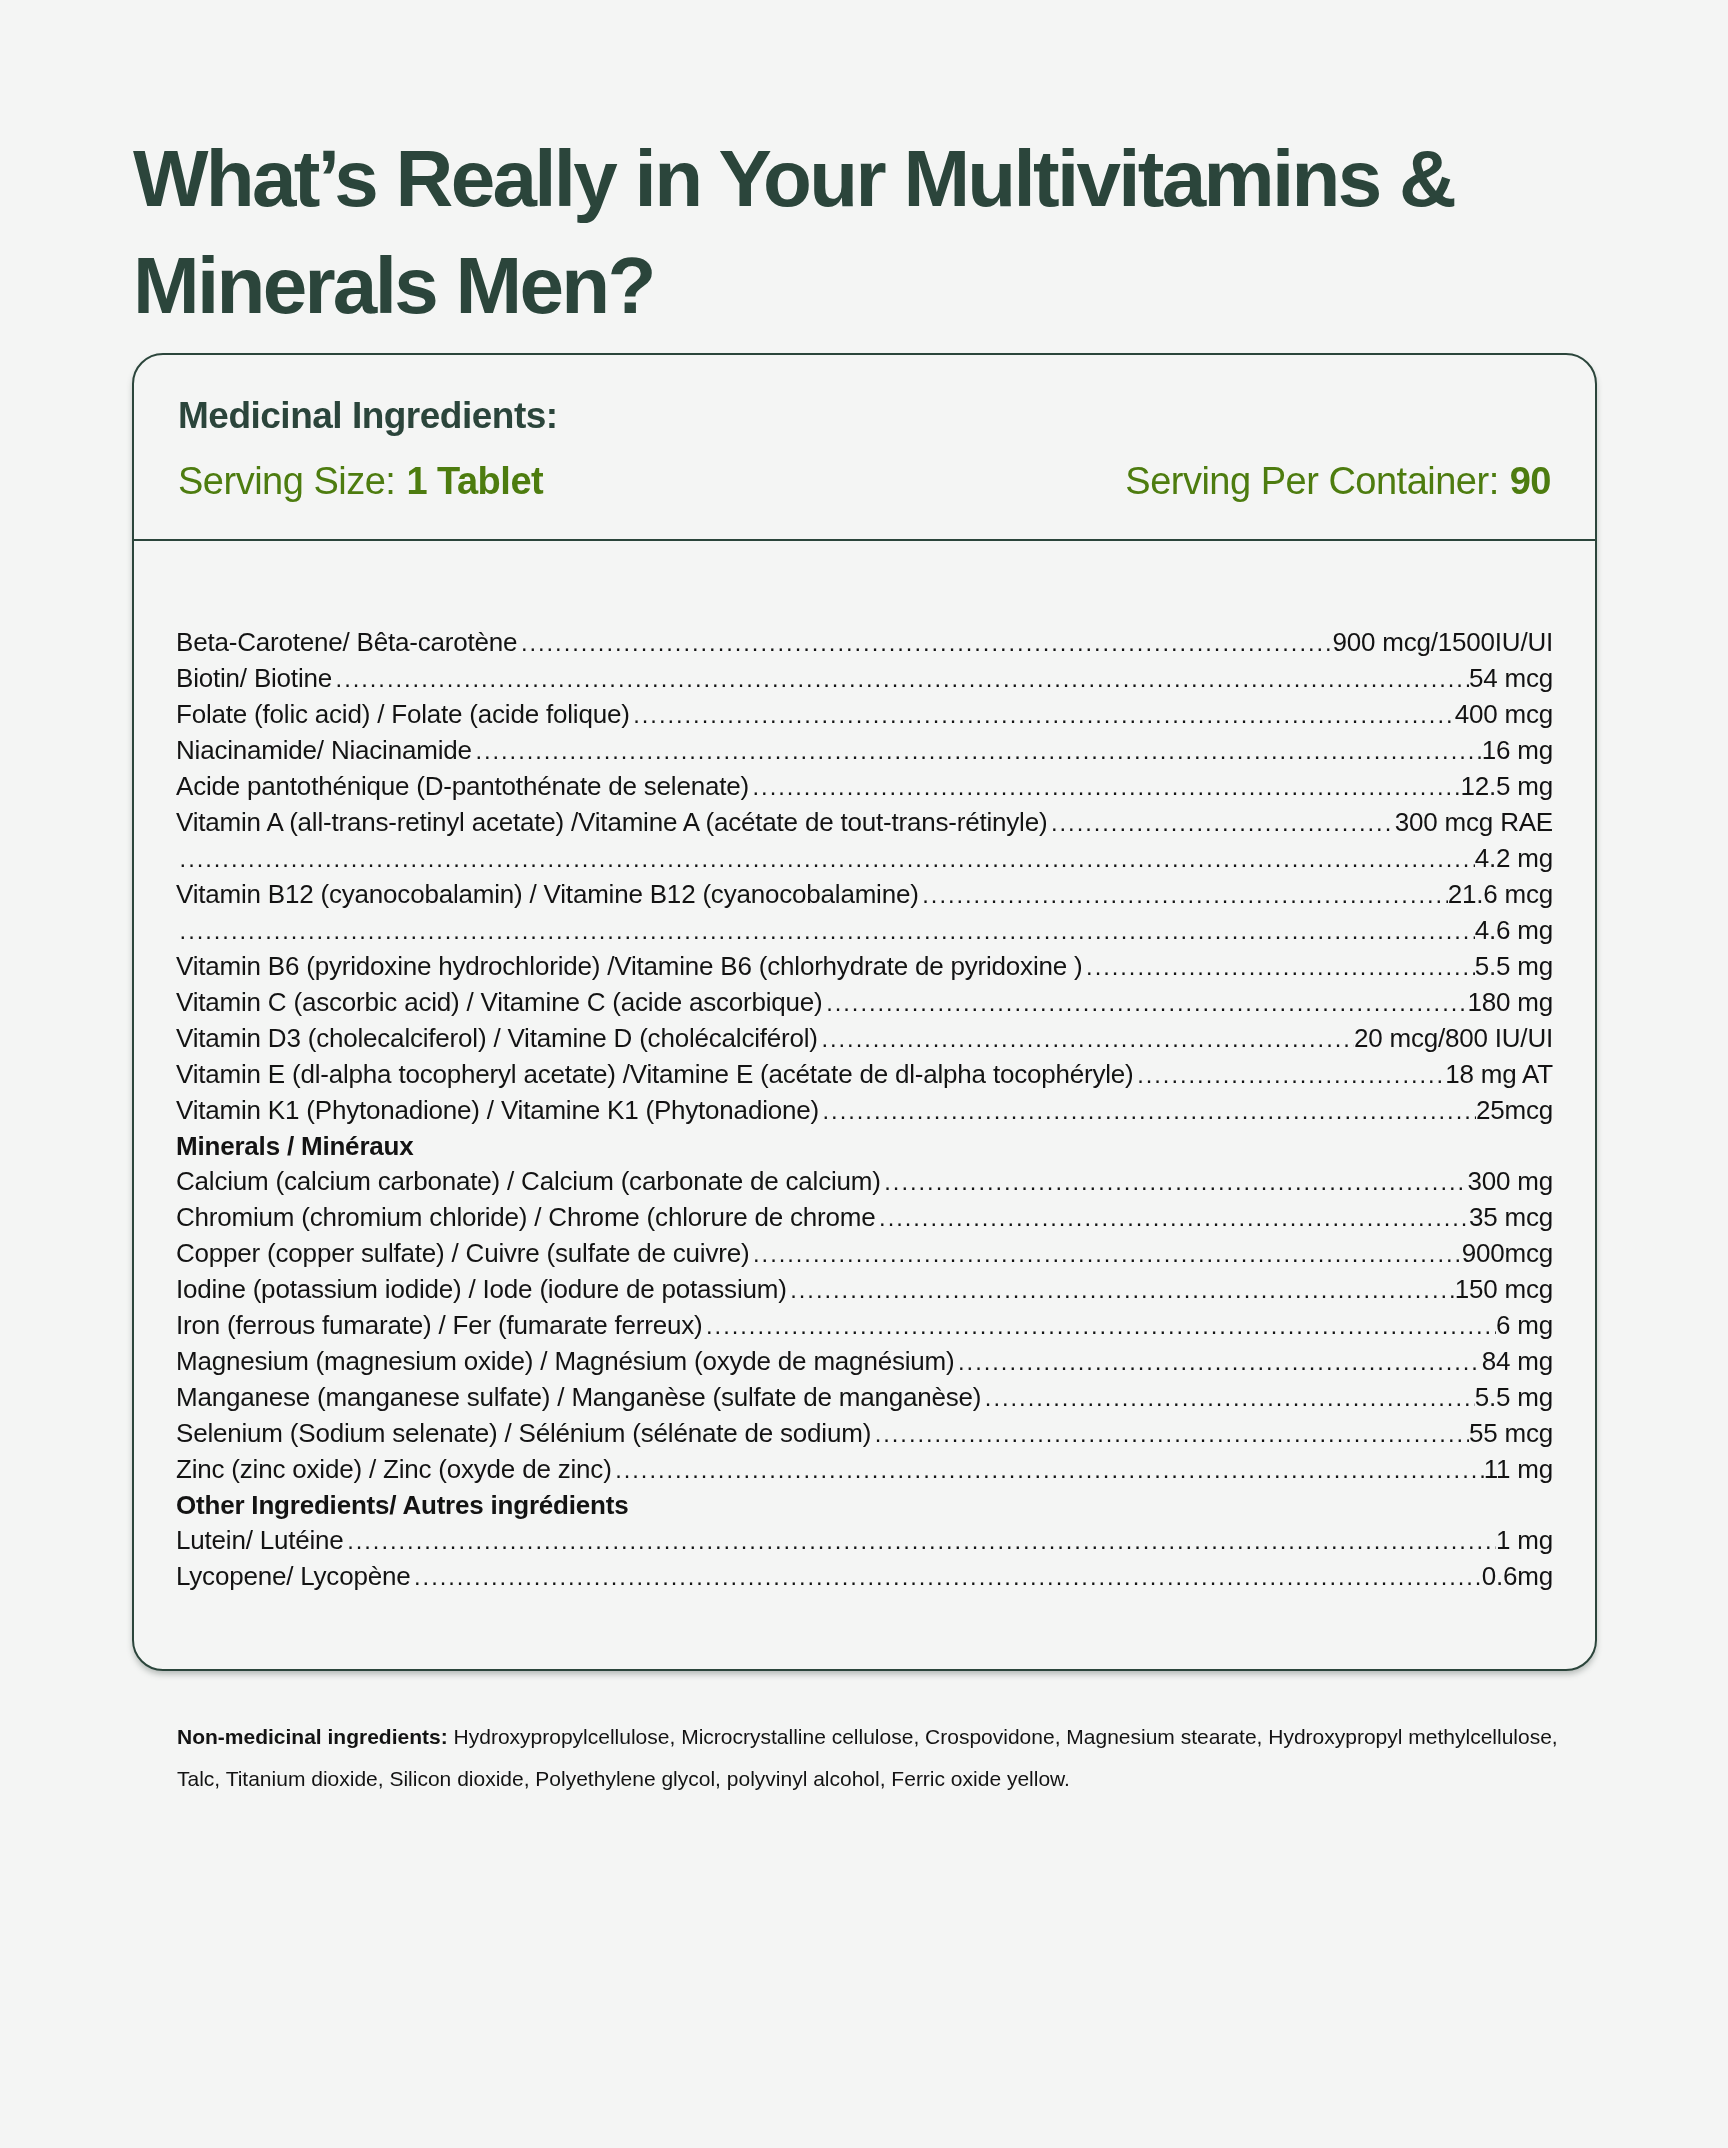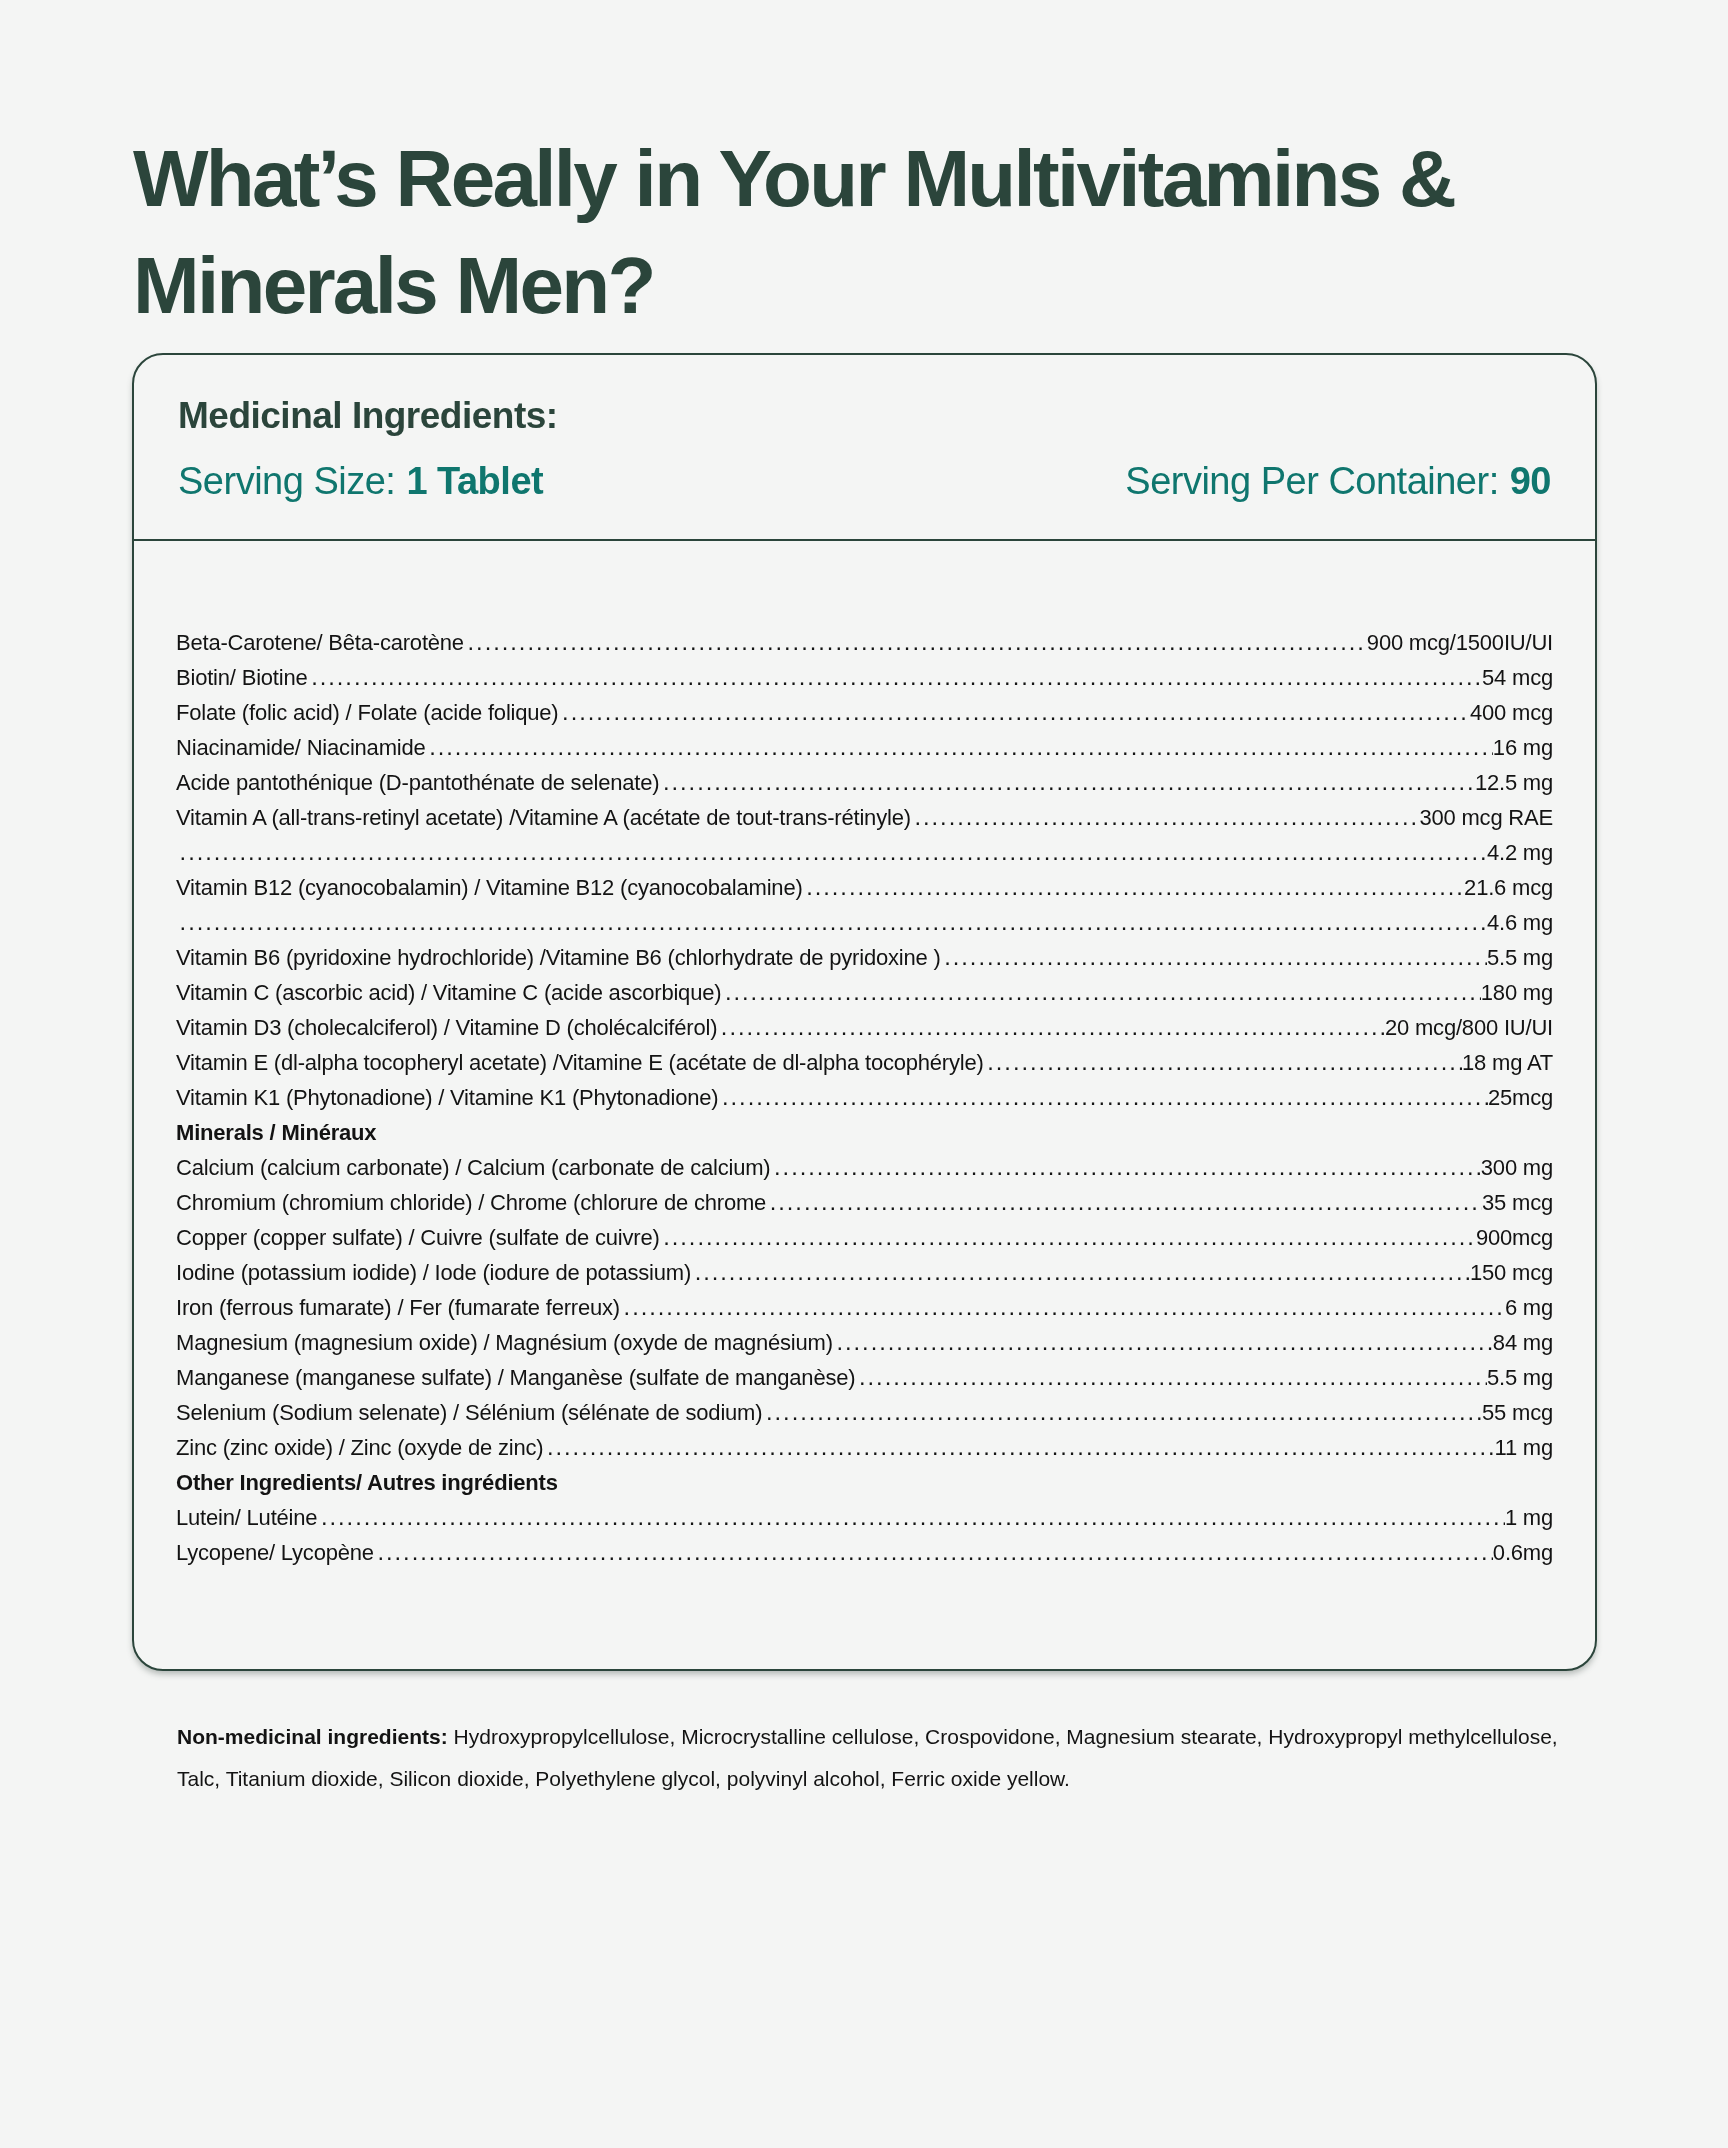--- a/index.html
+++ b/index.html
@@ -28,30 +28,30 @@
     box-shadow:0 4.5px 6.4px -1.8px rgba(55,70,62,.35);
     background:#f4f5f4;
   }
   .panel-header{padding:40px 44px 0 44px;}
   .panel-heading{
     margin:0;font-size:37px;line-height:1.15;
     font-weight:bold;color:#2b453b;letter-spacing:-0.5px;
   }
   .serving-row{
     display:flex;justify-content:space-between;align-items:flex-end;
-    margin-top:22px;font-size:38px;color:#0f766e;letter-spacing:-0.5px;
+    margin-top:22px;font-size:38px;color:#4d7c0f;letter-spacing:-0.5px;
   }
   .serving-row b{margin-left:11px;}
   .divider{border-top:2.7px solid #2b453b;margin-top:36px;}
 
   
   .ingredients{
     list-style:none;margin:0;
     padding:84px 42px 0 42px;
-    font-size:22px;line-height:35px;letter-spacing:-0.2px;
+    font-size:26px;line-height:35px;letter-spacing:-0.2px;
   }
   .row{display:flex;align-items:baseline;}
   .row .label{white-space:nowrap;}
   .row .dots{
     flex:1;overflow:hidden;white-space:nowrap;
     padding:0 3.6px;font-size:23.6px;letter-spacing:2px;
   }
   .row .dots::after{
     content:"..................................................................................................................................................................................................................";
   }

